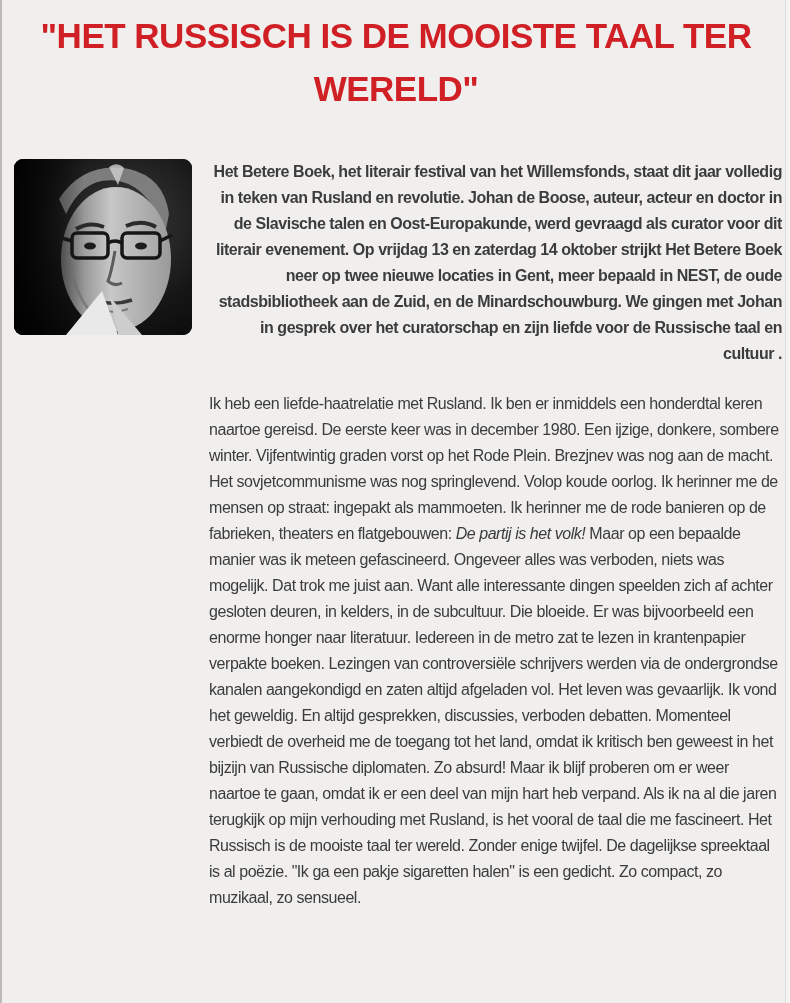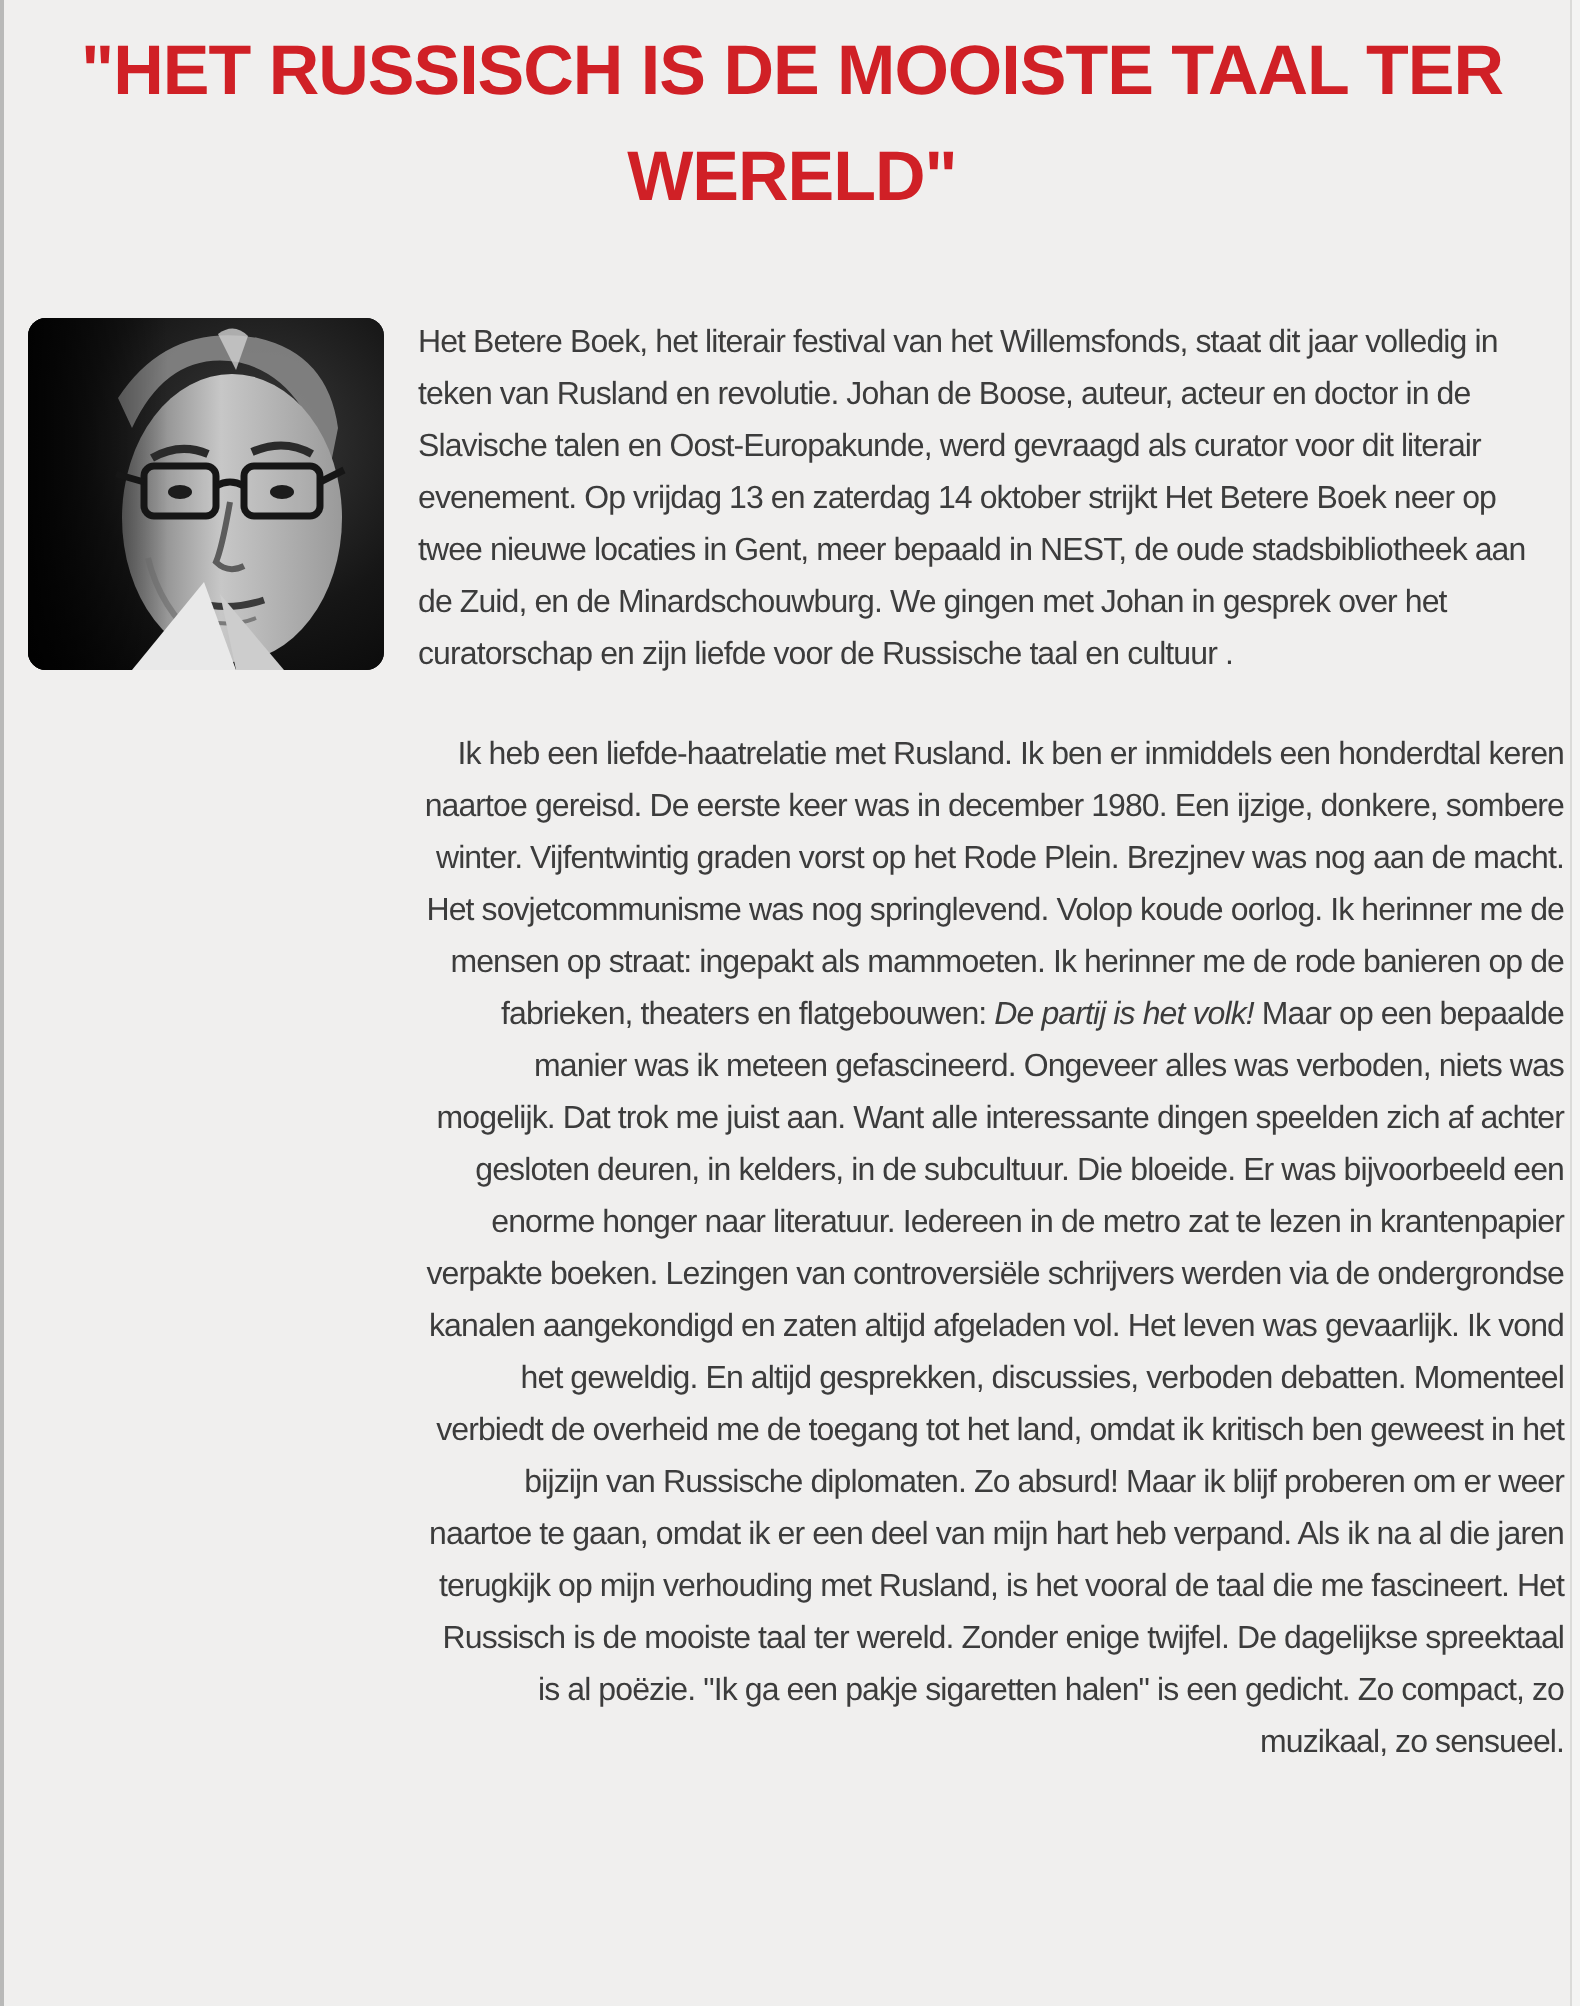--- a/index.html
+++ b/index.html
@@ -52,23 +52,23 @@
   figure.portrait svg{display:block;}
   .text-col{
     margin-left:17px;
     width:575px;
     color:#3c3c3c;
     font-size:16px;
     line-height:26px;
     letter-spacing:-0.45px;
   }
   .text-col p{margin:0 0 20px 0;}
-  p.intro{font-weight:normal;}
+  p.intro{font-weight:bold;text-align:right;}
   p.question{font-weight:bold;font-style:italic;margin-top:24px;}
-  p.answer{font-weight:normal;margin-top:24px;text-align:right;}
+  p.answer{font-weight:normal;margin-top:24px;}
   .inline-italic{font-style:italic;}
 </style>
 </head>
 <body>
 
 <div class="page">
   <div class="right-strip"></div>
   <div class="right-edge"></div>
 
   <header>

